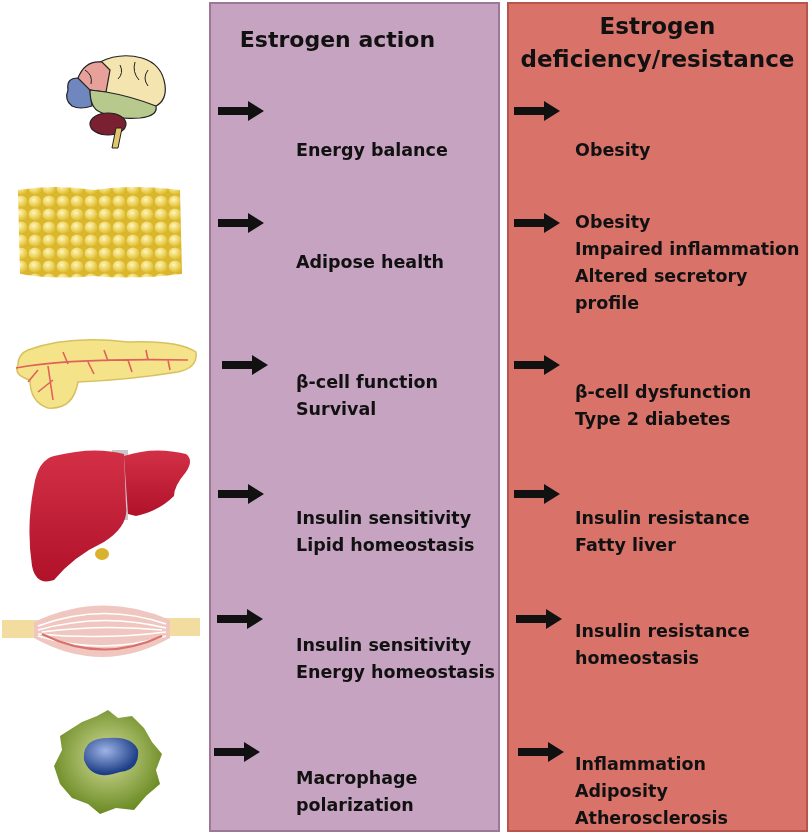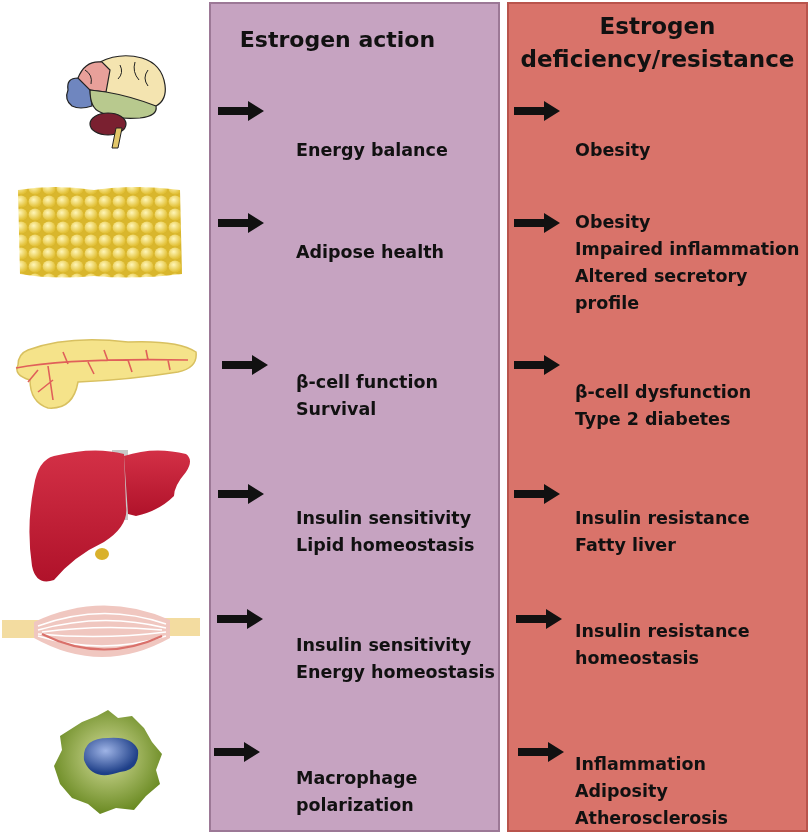--- a/index.html
+++ b/index.html
@@ -101,21 +101,21 @@
 <svg class="arrow" style="left:514px;top:101px" viewBox="0 0 46 20">
     <path d="M0 6 H30 V0 L46 10 L30 20 V14 H0 Z" fill="#111"></path>
   </svg>
 <div class="label" style="left:575px;top:97px">
   <div>Obesity</div>
 </div>
 
 <svg class="arrow" style="left:218px;top:213px" viewBox="0 0 46 20">
     <path d="M0 6 H30 V0 L46 10 L30 20 V14 H0 Z" fill="#111"></path>
   </svg>
-<div class="label" style="left:296px;top:199px">
+<div class="label" style="left:296px;top:209px">
   <div>Adipose health</div>
 </div>
 <svg class="arrow" style="left:514px;top:213px" viewBox="0 0 46 20">
     <path d="M0 6 H30 V0 L46 10 L30 20 V14 H0 Z" fill="#111"></path>
   </svg>
 <div class="label" style="left:575px;top:169px">
   <div>Obesity</div>
   <div>Impaired inflammation</div>
   <div>Altered secretory</div>
   <div>profile</div>

